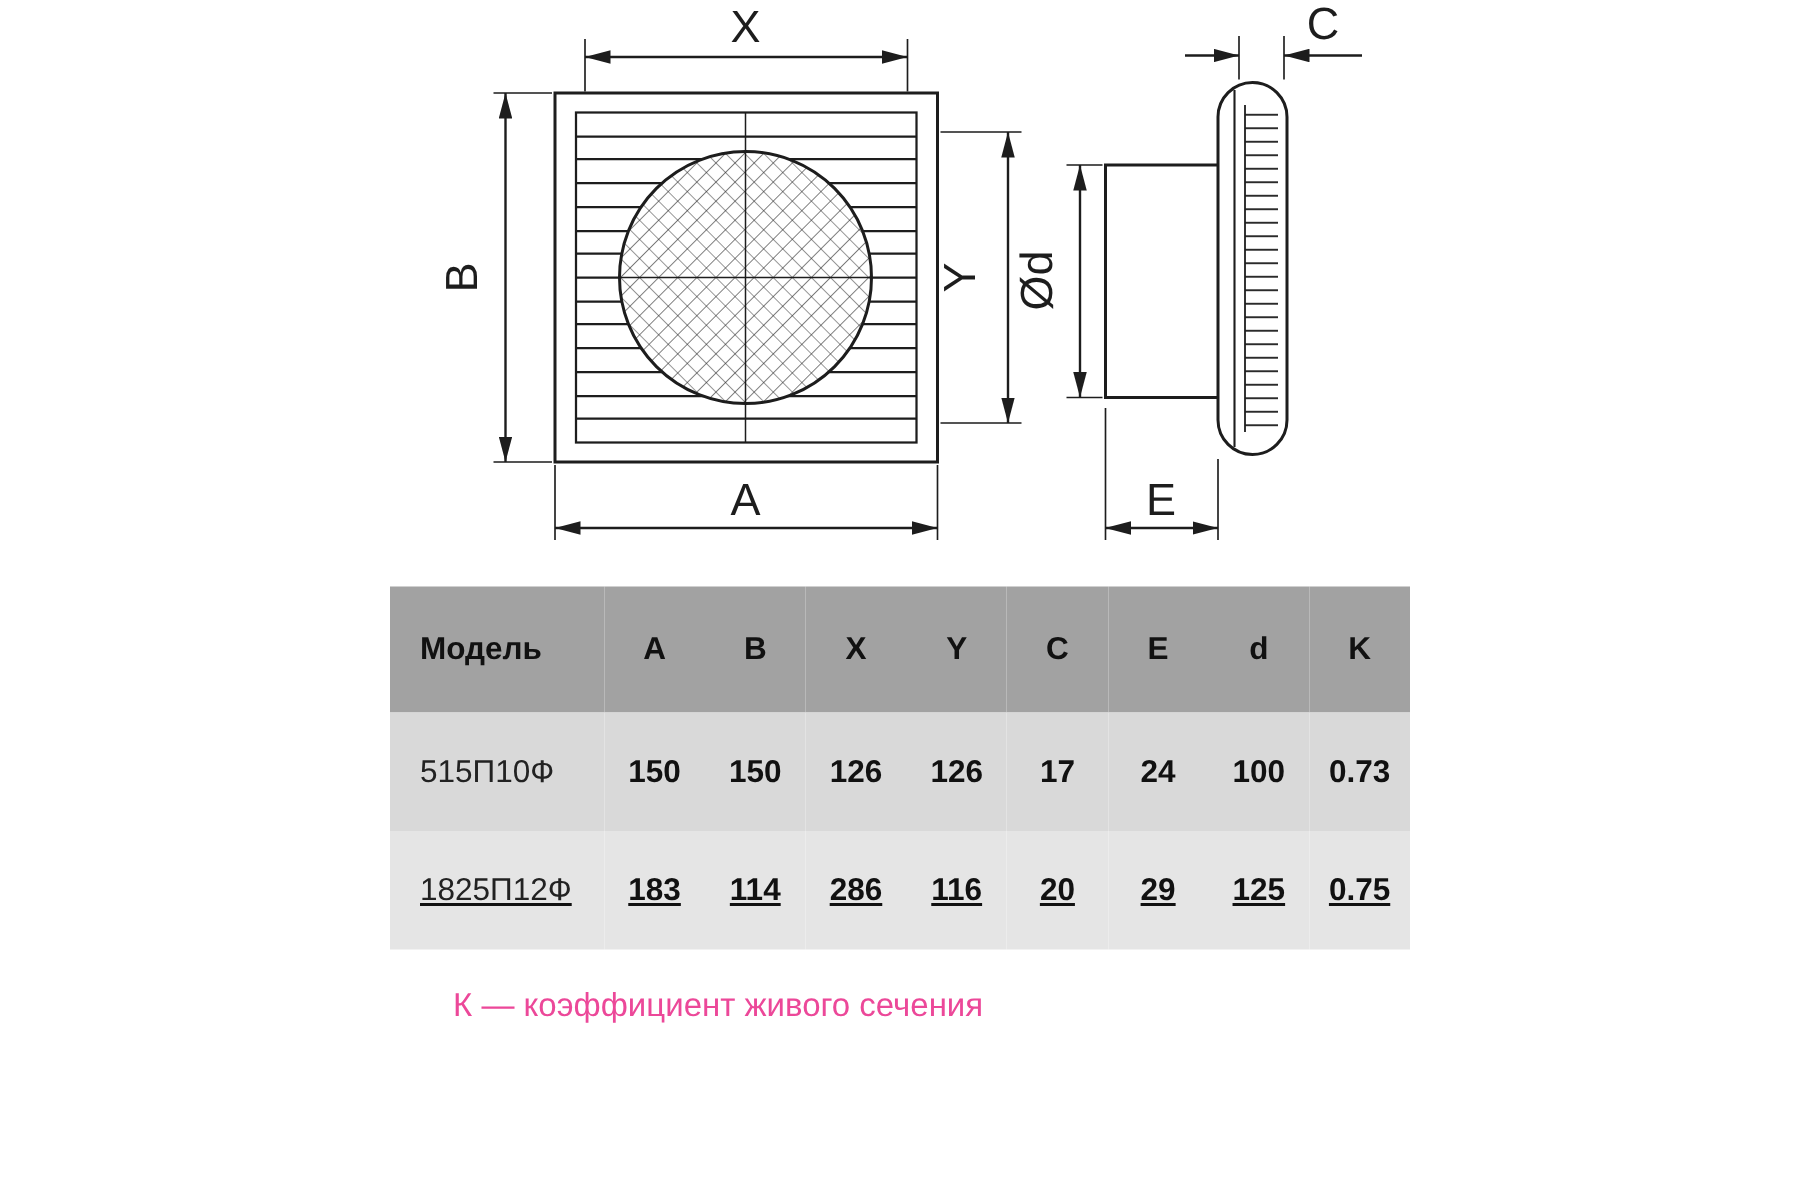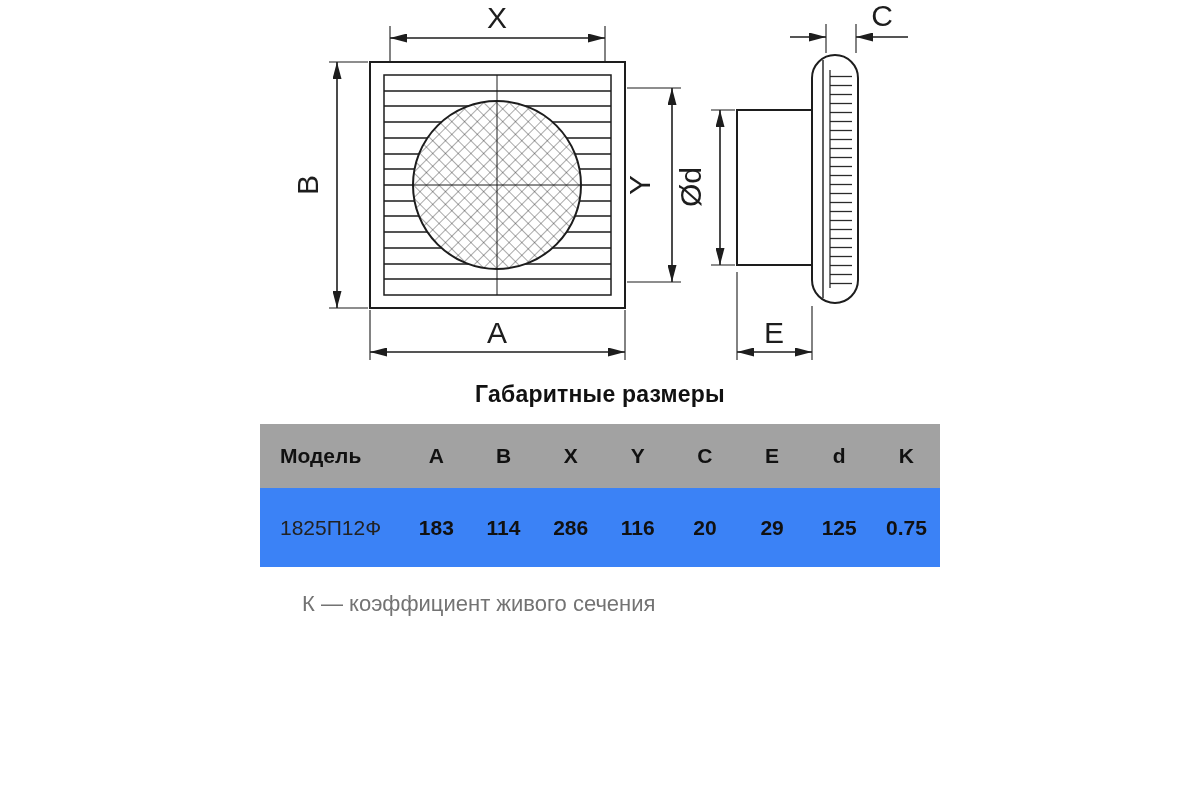--- a/index.html
+++ b/index.html
@@ -4,29 +4,29 @@
 <style>
   * { box-sizing: border-box; margin: 0; padding: 0; }
   html, body { width: 1200px; height: 800px; background: #ffffff;
                font-family: "Liberation Sans", sans-serif; color: #111; }
   .page { width: 1200px; height: 800px; overflow: hidden; }
   .drawing { display: block; width: 1200px; height: 375px; }
   .dim-text { font-family: "Liberation Sans", sans-serif; font-size: 30px; font-weight: 500; fill: #1d1d1d; }
   .title { text-align: center; font-size: 23px; font-weight: 700; margin-top: 6px; letter-spacing: 0.2px; }
   .dim-table { width: 680px; margin: 16px auto 0; border-collapse: collapse; table-layout: fixed; }
   .dim-table th, .dim-table td { text-align: center; font-size: 21px; padding: 0; }
-  .dim-table thead tr { background: #a2a2a2; height: 64px; }
+  .dim-table thead tr { background: #a2a2a2; height: 84px; }
   .dim-table thead th { font-weight: 700; color: #111; }
   .dim-table tbody tr { height: 79px; }
   .row-shaded { background: #d9d9d9; }
-  .row-plain { background: #3b82f6; }
+  .row-plain { background: #e5e5e5; text-decoration: underline; }
   .col-model { width: 21%; text-align: left !important; padding-left: 20px !important; }
   td.col-model { font-weight: 400; color: #222; }
   .val { font-weight: 700; }
-  .footnote { font-size: 22px; margin: 24px 0 0 302px; color: #737373; }
+  .footnote { font-size: 22px; margin: 24px 0 0 302px; color: #ec4899; }
 </style>
 </head>
 <body>
 
 <div class="page">
 
   <svg class="drawing" viewBox="0 0 1200 375" aria-hidden="true">
     <defs>
       <marker id="arrow" viewBox="0 0 17 9" refX="17" refY="4.5" markerWidth="17" markerHeight="9" orient="auto-start-reverse" markerUnits="userSpaceOnUse">
         <path d="M0,0 L17,4.5 L0,9 Z" fill="#1d1d1d"></path>
@@ -93,37 +93,47 @@
     </g>
     <text class="dim-text" x="882" y="26" text-anchor="middle">C</text>
 
     <g stroke="#1d1d1d" fill="none">
       <path d="M737,272 V360 M812,306 V360" stroke-width="1.1"></path>
       <path d="M737,352 H812" stroke-width="1.6" marker-start="url(#arrow)" marker-end="url(#arrow)"></path>
     </g>
     <text class="dim-text" x="774" y="343" text-anchor="middle">E</text>
   </svg>
 
-  <h2 class="title">Габаритные размеры</h2>
 
   <table class="dim-table">
     <thead>
       <tr>
         <th class="col-model">Модель</th>
         <th>A</th>
         <th>B</th>
         <th>X</th>
         <th>Y</th>
         <th>C</th>
         <th>E</th>
         <th>d</th>
         <th>K</th>
       </tr>
     </thead>
     <tbody>
+      <tr class="row-shaded">
+        <td class="col-model">515П10Ф</td>
+        <td class="val">150</td>
+        <td class="val">150</td>
+        <td class="val">126</td>
+        <td class="val">126</td>
+        <td class="val">17</td>
+        <td class="val">24</td>
+        <td class="val">100</td>
+        <td class="val">0.73</td>
+      </tr>
       <tr class="row-plain">
         <td class="col-model">1825П12Ф</td>
         <td class="val">183</td>
         <td class="val">114</td>
         <td class="val">286</td>
         <td class="val">116</td>
         <td class="val">20</td>
         <td class="val">29</td>
         <td class="val">125</td>
         <td class="val">0.75</td>

